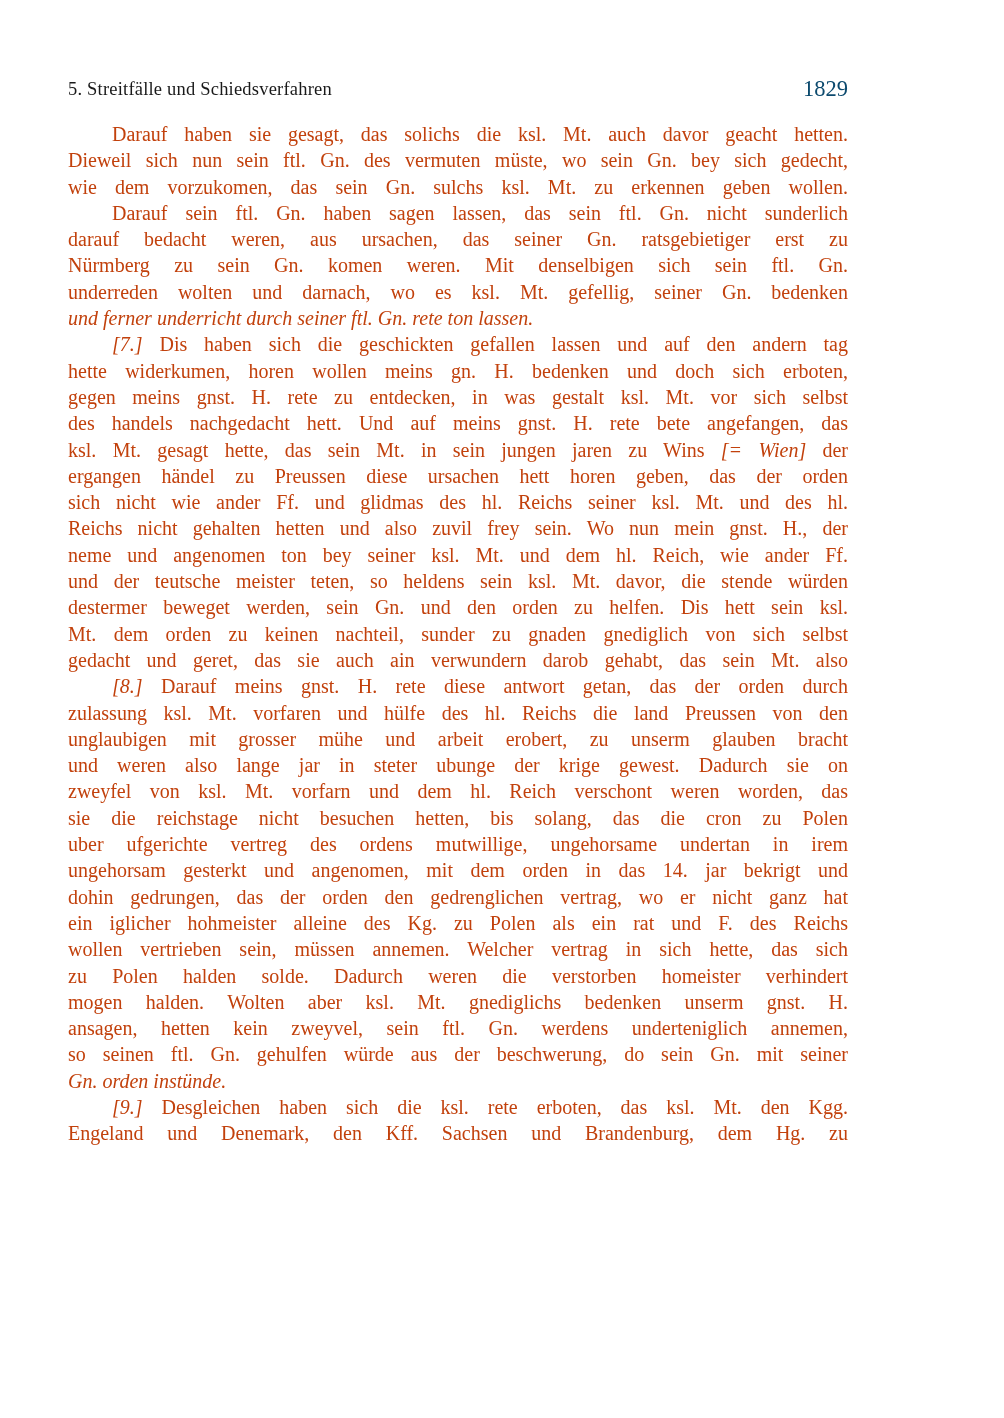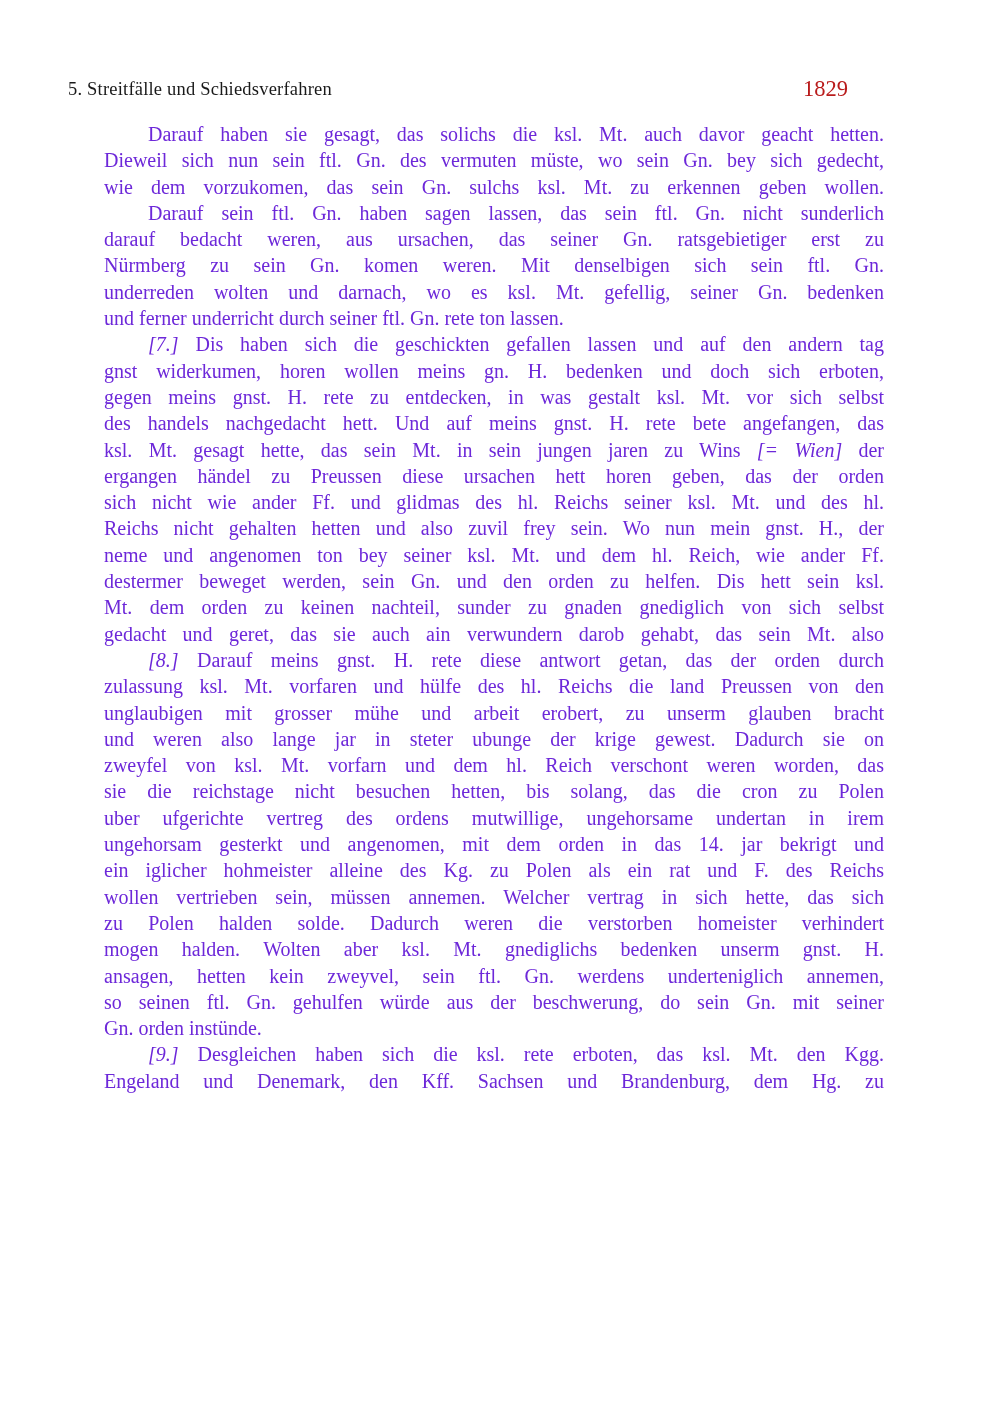--- a/index.html
+++ b/index.html
@@ -29,47 +29,47 @@
     right: 0;
     font-size: 18.5px;
     letter-spacing: 0.2px;
     color: #1a1a1a;
   }
   .page-number {
     position: absolute;
     right: 0;
     top: -3px;
     font-size: 22.5px;
-    color: #b91c1c;
+    color: #0c4a6e;
   }
   .text-block {
     position: absolute;
     top: 121px;
     left: 68px;
     width: 780px;
     font-size: 20px;
     line-height: 26.3px;
-    color: #6d28d9;
-    margin-left: 36px;
+    color: #c2410c;
   }
   .paragraph {
     margin: 0;
   }
   .line {
     text-align: justify;
     text-align-last: justify;
     height: 26.3px;
     overflow: hidden;
     white-space: normal;
   }
   .line.first {
     text-indent: 44px;
   }
   .line.last {
     text-align-last: left;
+    font-style: italic;
   }
   .seg.italic {
     font-style: italic;
   }
 </style>
 </head>
 <body>
 
 <div class="page">
   <div class="running-header">
@@ -84,41 +84,43 @@
       </div>
       <div class="paragraph">
         <div class="line first"><span class="seg">Darauf sein ftl. Gn. haben sagen lassen, das sein ftl. Gn. nicht sunderlich</span></div>
         <div class="line"><span class="seg">darauf bedacht weren, aus ursachen, das seiner Gn. ratsgebietiger erst zu</span></div>
         <div class="line"><span class="seg">Nürmberg zu sein Gn. komen weren. Mit denselbigen sich sein ftl. Gn.</span></div>
         <div class="line"><span class="seg">underreden wolten und darnach, wo es ksl. Mt. gefellig, seiner Gn. bedenken</span></div>
         <div class="line last"><span class="seg">und ferner underricht durch seiner ftl. Gn. rete ton lassen.</span></div>
       </div>
       <div class="paragraph">
         <div class="line first"><span class="seg italic">[7.]</span><span class="seg"> Dis haben sich die geschickten gefallen lassen und auf den andern tag</span></div>
-        <div class="line"><span class="seg">gnst widerkumen, horen wollen meins gn. H. bedenken und doch sich erboten,</span></div>
+        <div class="line"><span class="seg">hette widerkumen, horen wollen meins gn. H. bedenken und doch sich erboten,</span></div>
         <div class="line"><span class="seg">gegen meins gnst. H. rete zu entdecken, in was gestalt ksl. Mt. vor sich selbst</span></div>
         <div class="line"><span class="seg">des handels nachgedacht hett. Und auf meins gnst. H. rete bete angefangen, das</span></div>
         <div class="line"><span class="seg">ksl. Mt. gesagt hette, das sein Mt. in sein jungen jaren zu Wins </span><span class="seg italic">[= Wien]</span><span class="seg"> der</span></div>
         <div class="line"><span class="seg">ergangen händel zu Preussen diese ursachen hett horen geben, das der orden</span></div>
         <div class="line"><span class="seg">sich nicht wie ander Ff. und glidmas des hl. Reichs seiner ksl. Mt. und des hl.</span></div>
         <div class="line"><span class="seg">Reichs nicht gehalten hetten und also zuvil frey sein. Wo nun mein gnst. H., der</span></div>
         <div class="line"><span class="seg">neme und angenomen ton bey seiner ksl. Mt. und dem hl. Reich, wie ander Ff.</span></div>
+        <div class="line"><span class="seg">und der teutsche meister teten, so heldens sein ksl. Mt. davor, die stende würden</span></div>
         <div class="line"><span class="seg">destermer beweget werden, sein Gn. und den orden zu helfen. Dis hett sein ksl.</span></div>
         <div class="line"><span class="seg">Mt. dem orden zu keinen nachteil, sunder zu gnaden gnediglich von sich selbst</span></div>
         <div class="line"><span class="seg">gedacht und geret, das sie auch ain verwundern darob gehabt, das sein Mt. also</span></div>
       </div>
       <div class="paragraph">
         <div class="line first"><span class="seg italic">[8.]</span><span class="seg"> Darauf meins gnst. H. rete diese antwort getan, das der orden durch</span></div>
         <div class="line"><span class="seg">zulassung ksl. Mt. vorfaren und hülfe des hl. Reichs die land Preussen von den</span></div>
         <div class="line"><span class="seg">unglaubigen mit grosser mühe und arbeit erobert, zu unserm glauben bracht</span></div>
         <div class="line"><span class="seg">und weren also lange jar in steter ubunge der krige gewest. Dadurch sie on</span></div>
         <div class="line"><span class="seg">zweyfel von ksl. Mt. vorfarn und dem hl. Reich verschont weren worden, das</span></div>
         <div class="line"><span class="seg">sie die reichstage nicht besuchen hetten, bis solang, das die cron zu Polen</span></div>
         <div class="line"><span class="seg">uber ufgerichte vertreg des ordens mutwillige, ungehorsame undertan in irem</span></div>
         <div class="line"><span class="seg">ungehorsam gesterkt und angenomen, mit dem orden in das 14. jar bekrigt und</span></div>
+        <div class="line"><span class="seg">dohin gedrungen, das der orden den gedrenglichen vertrag, wo er nicht ganz hat</span></div>
         <div class="line"><span class="seg">ein iglicher hohmeister alleine des Kg. zu Polen als ein rat und F. des Reichs</span></div>
         <div class="line"><span class="seg">wollen vertrieben sein, müssen annemen. Welcher vertrag in sich hette, das sich</span></div>
         <div class="line"><span class="seg">zu Polen halden solde. Dadurch weren die verstorben homeister verhindert</span></div>
         <div class="line"><span class="seg">mogen halden. Wolten aber ksl. Mt. gnediglichs bedenken unserm gnst. H.</span></div>
         <div class="line"><span class="seg">ansagen, hetten kein zweyvel, sein ftl. Gn. werdens underteniglich annemen,</span></div>
         <div class="line"><span class="seg">so seinen ftl. Gn. gehulfen würde aus der beschwerung, do sein Gn. mit seiner</span></div>
         <div class="line last"><span class="seg">Gn. orden instünde.</span></div>
       </div>
       <div class="paragraph">
         <div class="line first"><span class="seg italic">[9.]</span><span class="seg"> Desgleichen haben sich die ksl. rete erboten, das ksl. Mt. den Kgg.</span></div>

